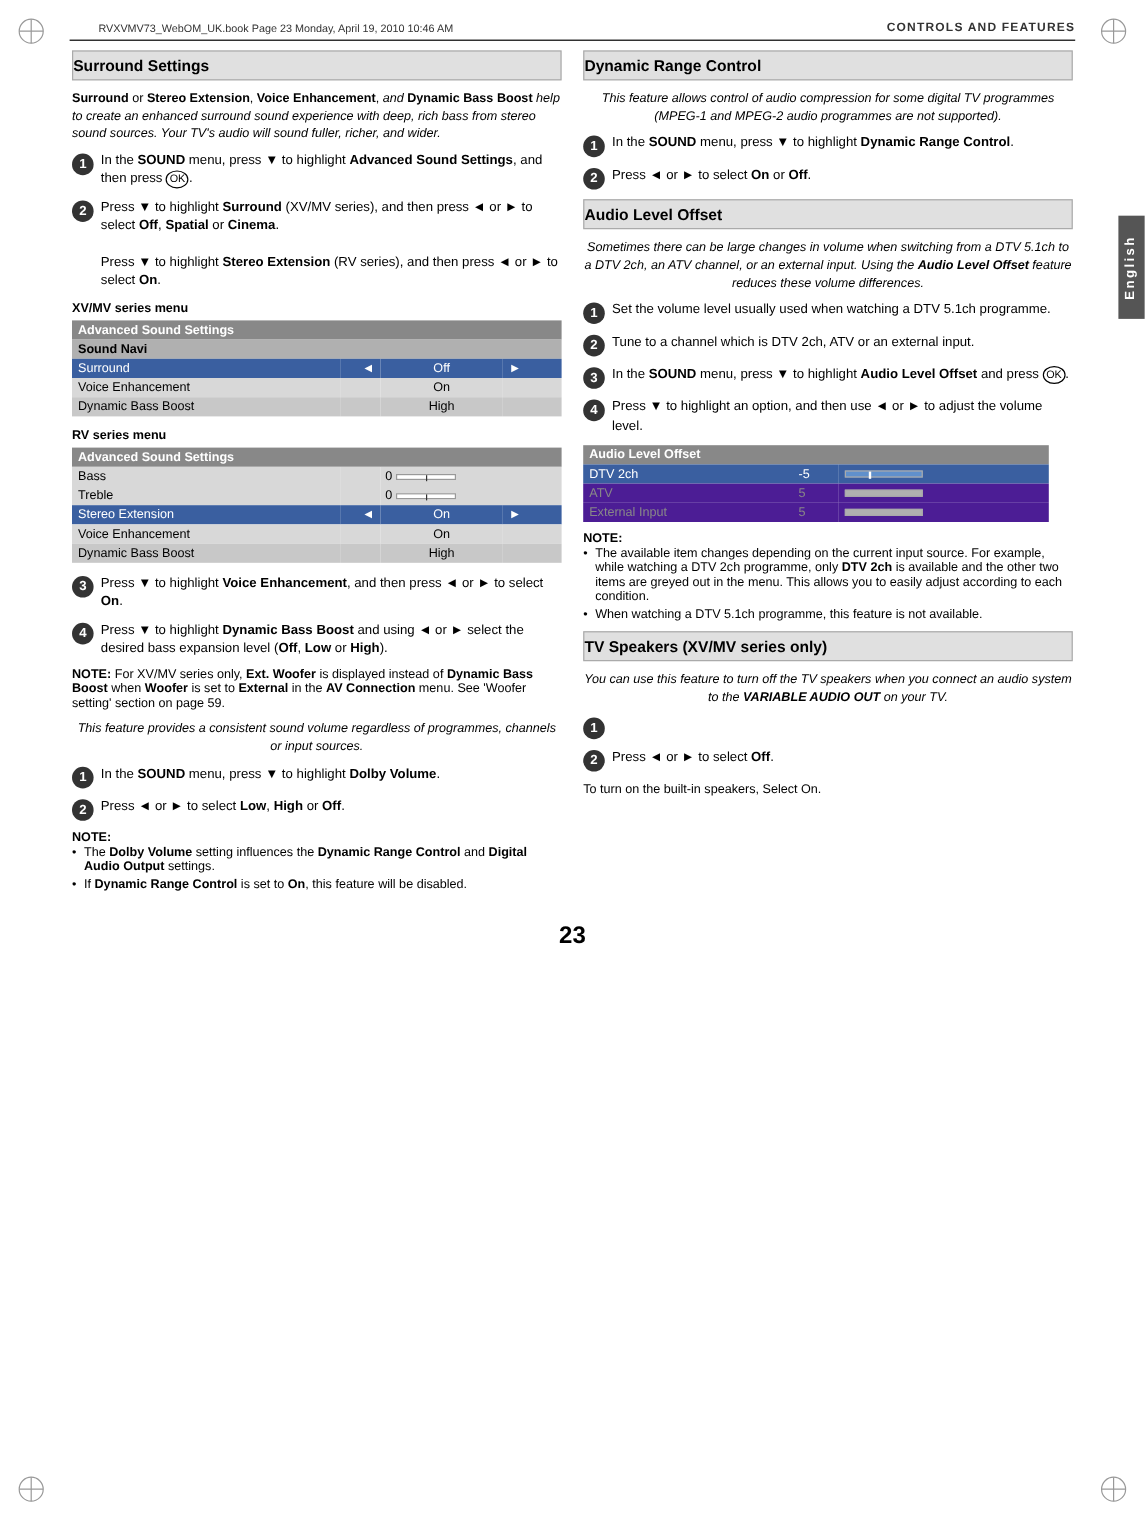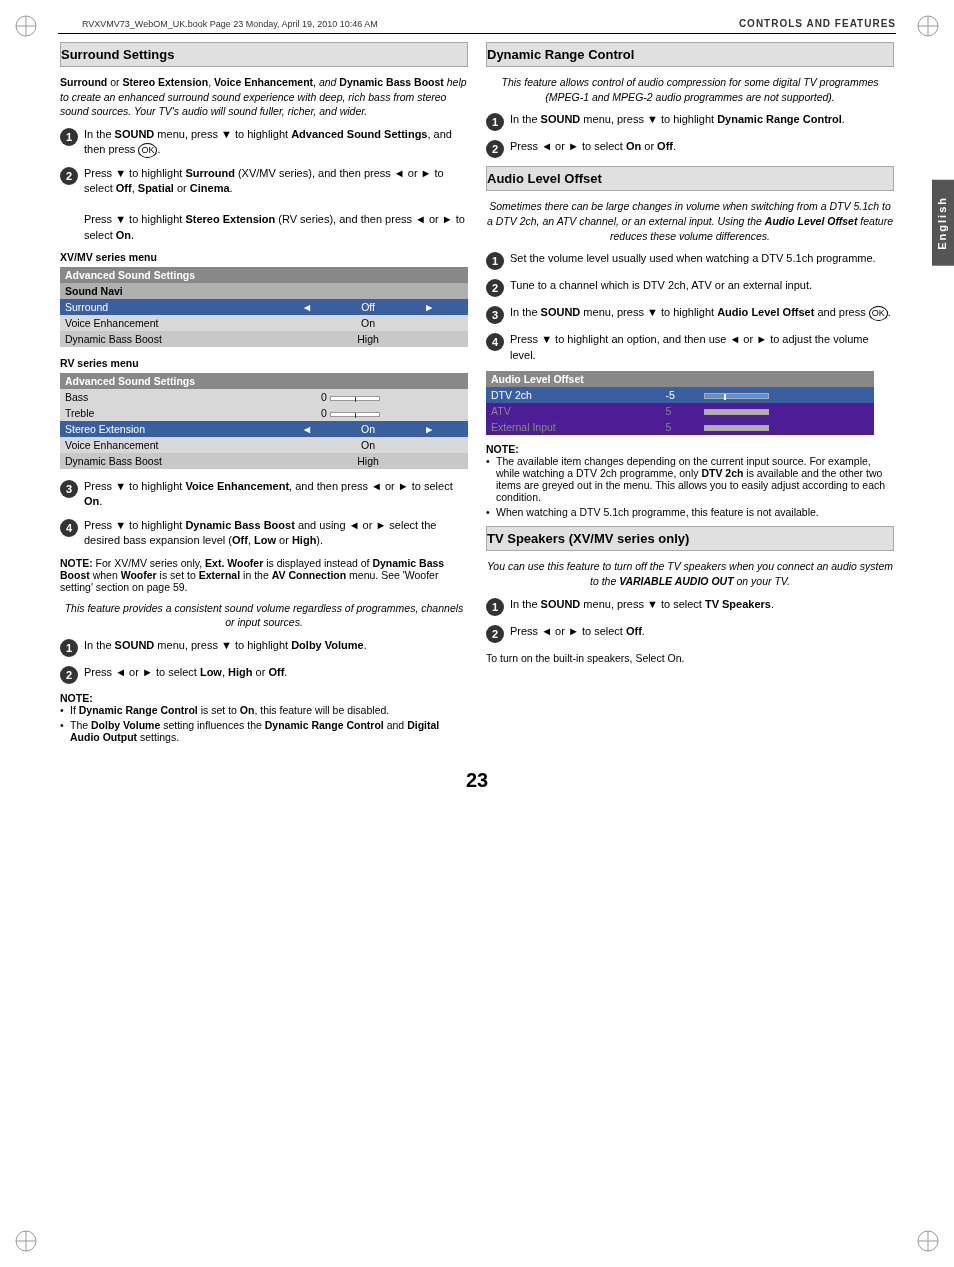--- a/index.html
+++ b/index.html
@@ -417,22 +417,22 @@
       <div class="step">
         <div class="step-num">2</div>
         <div class="step-text">
           Press ◄ or ► to select <b>Low</b>, <b>High</b> or <b>Off</b>.
         </div>
       </div>
 
       <div class="note-block">
         <div class="note-title">NOTE:</div>
         <ul>
+          <li>The <b>Dolby Volume</b> setting influences the <b>Dynamic Range Control</b> and <b>Digital Audio Output</b> settings.</li>
           <li>If <b>Dynamic Range Control</b> is set to <b>On</b>, this feature will be disabled.</li>
-          <li>The <b>Dolby Volume</b> setting influences the <b>Dynamic Range Control</b> and <b>Digital Audio Output</b> settings.</li>
         </ul>
       </div>
 
     </div>
 
     <div class="col-right">
 
       <div class="section-title">Dynamic Range Control</div>
 
       <p class="intro-text">
@@ -528,23 +528,20 @@
       </div>
 
       <div class="section-title">TV Speakers (XV/MV series only)</div>
 
       <p class="intro-text">
         <i>You can use this feature to turn off the TV speakers when you connect an audio system to the <b>VARIABLE AUDIO OUT</b> on your TV.</i>
       </p>
 
       <div class="step">
         <div class="step-num">1</div>
-        <div class="step-text">
-          In the <b>SOUND</b> menu, press ▼ to select <b>TV Speakers</b>.
-        </div>
       </div>
 
       <div class="step">
         <div class="step-num">2</div>
         <div class="step-text">
           Press ◄ or ► to select <b>Off</b>.
         </div>
       </div>
 
       <p style="font-size:10.5px;margin-top:6px;line-height:1.4;">To turn on the built-in speakers, Select On.</p>

